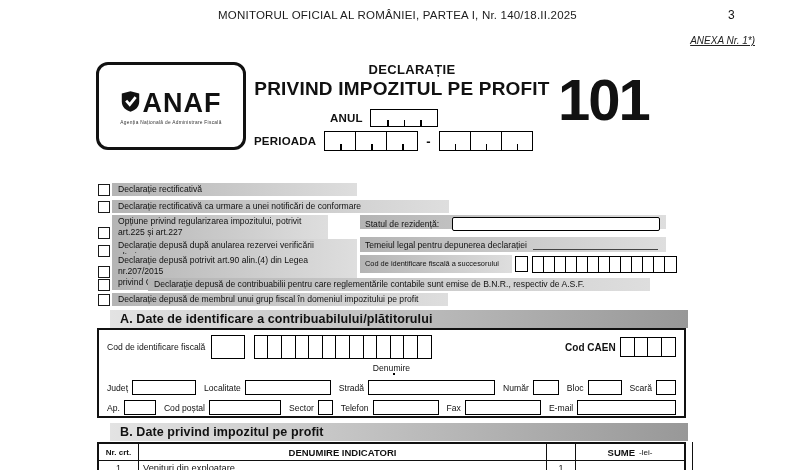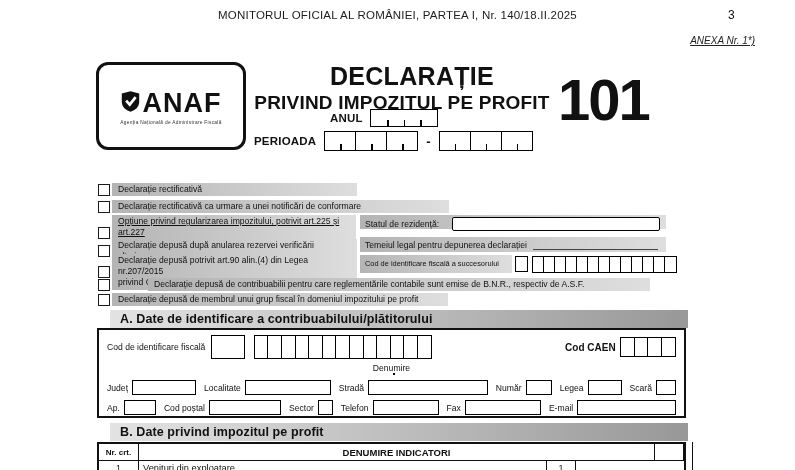--- a/index.html
+++ b/index.html
@@ -18,21 +18,21 @@
   
   .logo { left:96px; top:62px; width:150px; height:88px; border:3px solid #111;
     border-radius:12px; display:flex; flex-direction:column; align-items:center;
     justify-content:center; background:#fff; }
   .logo-row { display:flex; align-items:center; gap:3px; }
   .logo-name { font-size:27px; font-weight:900; letter-spacing:1px; }
   .logo-sub { font-size:4.8px; letter-spacing:.3px; margin-top:1px; color:#333; }
 
   
   .title-block { left:246px; top:62px; width:312px; text-align:center; }
-  .title-l1 { font-size:25px; font-weight:800; letter-spacing:.3px;padding-left:20px; }
+  .title-l1 { font-size:13px; font-weight:800; letter-spacing:.3px;padding-left:20px; }
   .title-l2 { font-size:19px; font-weight:800; letter-spacing:.2px; margin-top:1px; }
   .num101 { left:558px; top:66px; font-size:58px; font-weight:900; letter-spacing:-2px; }
 
   .anul-row { left:330px; top:109px; display:flex; align-items:center; gap:7px; }
   .perioada-row { left:254px; top:131px; display:flex; align-items:center; gap:8px; }
   .fldlbl { font-size:11.5px; font-weight:700; letter-spacing:.2px; }
   .charbox { position:relative; width:68px; height:18px; border:1.6px solid #000; background:#fff; }
   .tick { position:absolute; bottom:0; width:1.4px; height:6px; background:#000; }
   .t25{left:25%;} .t50{left:50%;} .t75{left:75%;}
   .pgroup { display:flex; width:94px; height:20px; border:1.6px solid #000; background:#fff; }
@@ -164,21 +164,21 @@
 <div class="abs cbrow" style="top:183px;">
   <span class="cb"></span>
   <span class="cbbar" style="width:245px;">Declarație rectificativă</span>
 </div>
 <div class="abs cbrow" style="top:200px;">
   <span class="cb"></span>
   <span class="cbbar" style="width:337px;">Declarație rectificativă ca urmare a unei notificări de conformare</span>
 </div>
 <div class="abs cbrow" style="top:215px;">
   <span class="cb"></span>
-  <span class="cbbar" style="width:244px;text-decoration:underline;"><span>Opțiune privind regularizarea impozitului,  potrivit art.225 și art.227</span><br><span>din Legea nr.227/2015 privind Codul fiscal.</span></span>
+  <span class="cbbar" style="width:216px;"><span>Opțiune privind regularizarea impozitului,  potrivit art.225 și art.227</span><br><span>din Legea nr.227/2015 privind Codul fiscal.</span></span>
 </div>
 <div class="abs cbrow" style="top:239px;">
   <span class="cb"></span>
   <span class="cbbar" style="width:245px;">Declarație depusă după anularea rezervei verificării ulterioare.</span>
 </div>
 <div class="abs cbrow" style="top:254px;">
   <span class="cb"></span>
   <span class="cbbar" style="width:245px;"><span>Declarație depusă potrivit art.90 alin.(4) din Legea nr.207/2015</span><br><span>privind Codul de procedură fiscală.</span></span>
 </div>
 <div class="abs cbrow" style="top:278px;">
@@ -254,21 +254,21 @@
   </div>
   <div class="arow row3">
     <span class="alabel">Județ</span>
     <span class="ainput" style="width:64px;"></span>
     <span class="alabel sp">Localitate</span>
     <span class="ainput" style="width:86px;"></span>
     <span class="alabel sp">Stradă</span>
     <span class="ainput" style="flex:1;"></span>
     <span class="alabel sp">Număr</span>
     <span class="ainput" style="width:26px;"></span>
-    <span class="alabel sp">Legea</span>
+    <span class="alabel sp">Bloc</span>
     <span class="ainput" style="width:34px;"></span>
     <span class="alabel sp">Scară</span>
     <span class="ainput" style="width:20px;"></span>
   </div>
   <div class="arow row4">
     <span class="alabel">Ap.</span>
     <span class="ainput" style="width:32px;"></span>
     <span class="alabel sp">Cod poștal</span>
     <span class="ainput" style="width:72px;"></span>
     <span class="alabel sp">Sector</span>
@@ -281,20 +281,24 @@
     <span class="ainput" style="flex:1;"></span>
   </div>
 </div>
 
 <div class="abs sechdr hdrB">B. Date privind impozitul pe profit</div>
 <div class="abs tableB">
   <div class="trow thead">
     <span class="c1">Nr. crt.</span>
     <span class="c2">DENUMIRE INDICATORI</span>
     <span class="c3"></span>
+    <span class="c4">
+        <span>SUME</span>
+        <span class="lei">-lei-</span>
+      </span>
   </div>
   <div class="trow tbody-row">
     <span class="c1">1</span>
     <span class="c2 t-ind">Venituri din exploatare</span>
     <span class="c3">1</span>
     <span class="c4"></span>
   </div>
 </div>
 <div class="abs outer-line"></div>
 

